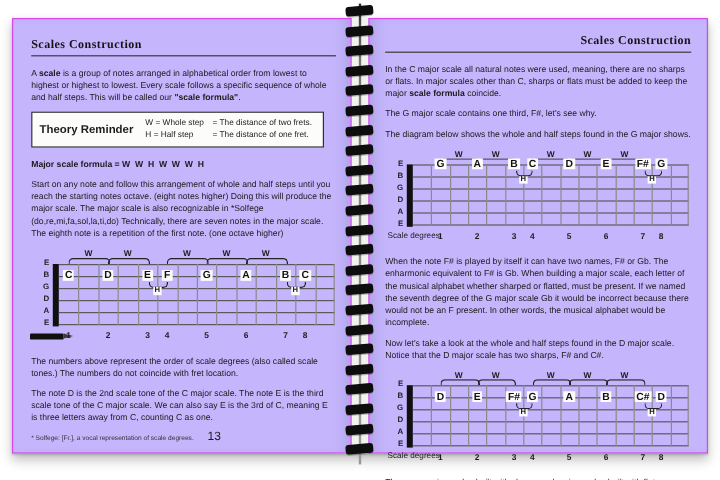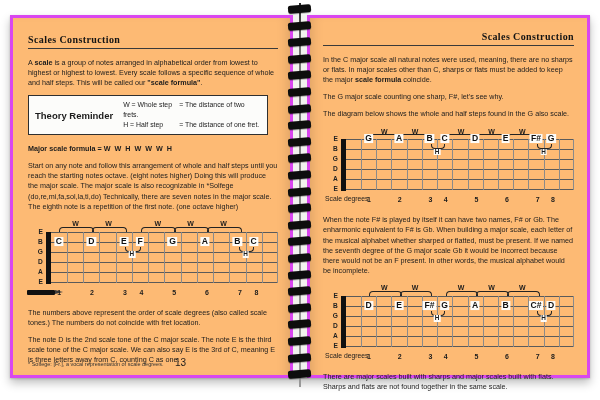--- a/index.html
+++ b/index.html
@@ -9,22 +9,22 @@
     font-family:"Liberation Sans", sans-serif;
     color:#1c1c1c;
   }
   .book{
     position:absolute;left:10px;top:15px;width:580px;height:363px;
     display:flex;gap:14px;
     box-shadow:0 5px 9px rgba(0,0,0,.25), 0 1px 2px rgba(0,0,0,.18);
     background:#f2f2ef;
   }
   .page{
-    width:283px;height:100%;background:#fdba74;box-sizing:border-box;
-    border:3px solid #d946ef;position:relative;
+    width:283px;height:100%;background:#c4b5fd;box-sizing:border-box;
+    border:1px solid #d946ef;position:relative;
   }
   .page.left{padding:16px 12px 4px 15px;box-shadow:inset -9px 0 12px -7px rgba(0,0,0,.14);}
   .page.right{padding:13px 13px 4px 13px;box-shadow:inset 9px 0 12px -7px rgba(0,0,0,.14);}
 
   .page-title{
     font-family:"Liberation Serif", serif;font-weight:700;font-size:10px;
     letter-spacing:.4px;color:#141414;line-height:1.1;
   }
   .page.right .page-title{text-align:right;}
   .title-rule{border-bottom:1.2px solid #3a3a3a;margin:3px 0 9px 0;}
@@ -179,22 +179,22 @@
       <span>* Solfege: [Fr.], a vocal representation of scale degrees.</span>
       <span class="pgnum">13</span>
     </div>
   </div>
 
   <div class="page right">
     <div class="page-title">Scales Construction</div>
     <div class="title-rule"></div>
 
     <p class="bodytext"><span>In the C major scale all natural notes were used, meaning, there are no sharps or flats. In major scales other than C, sharps or flats must be added to keep the major </span><span class="b">scale formula</span><span> coincide.</span></p>
-    <p class="bodytext">The G major scale counting one sharp, F#, let's see why.</p>
-    <p class="bodytext">The diagram below shows the whole and half steps found in the G also scale.</p>
+    <p class="bodytext">The G major scale contains one third, F#, let's see why.</p>
+    <p class="bodytext">The diagram below shows the whole and half steps found in the G major shows.</p>
 
     <div class="fb">
         <div class="fb-brackets">
           <div class="fb-wb" style="left: 10%; width: 13.3333%;"></div>
           <div class="fb-wl" style="left: 16.6667%;">W</div>
           <div class="fb-wb" style="left: 23.3333%; width: 13.3333%;"></div>
           <div class="fb-wl" style="left: 30%;">W</div>
           <div class="fb-wb" style="left: 43.3333%; width: 13.3333%;"></div>
           <div class="fb-wl" style="left: 50%;">W</div>
           <div class="fb-wb" style="left: 56.6667%; width: 13.3333%;"></div>
@@ -255,20 +255,21 @@
           <div class="fb-dn" style="left: 36.6667%;">3</div>
           <div class="fb-dn" style="left: 43.3333%;">4</div>
           <div class="fb-dn" style="left: 56.6667%;">5</div>
           <div class="fb-dn" style="left: 70%;">6</div>
           <div class="fb-dn" style="left: 83.3333%;">7</div>
           <div class="fb-dn" style="left: 90%;">8</div>
         </div>
       </div>
 
     <p class="bodytext">When the note F# is played by itself it can have two names, F# or Gb. The enharmonic equivalent to F# is Gb. When building a major scale, each letter of the musical alphabet whether sharped or flatted, must be present. If we named the seventh degree of the G major scale Gb it would be incorrect because there would not be an F present. In other words, the musical alphabet would be incomplete.</p>
+    <p class="bodytext">Now let's take a look at the whole and half steps found in the D major scale. Notice that the D major scale has two sharps, F# and C#.</p>
 
     <div class="fb">
         <div class="fb-brackets">
           <div class="fb-wb" style="left: 10%; width: 13.3333%;"></div>
           <div class="fb-wl" style="left: 16.6667%;">W</div>
           <div class="fb-wb" style="left: 23.3333%; width: 13.3333%;"></div>
           <div class="fb-wl" style="left: 30%;">W</div>
           <div class="fb-wb" style="left: 43.3333%; width: 13.3333%;"></div>
           <div class="fb-wl" style="left: 50%;">W</div>
           <div class="fb-wb" style="left: 56.6667%; width: 13.3333%;"></div>

